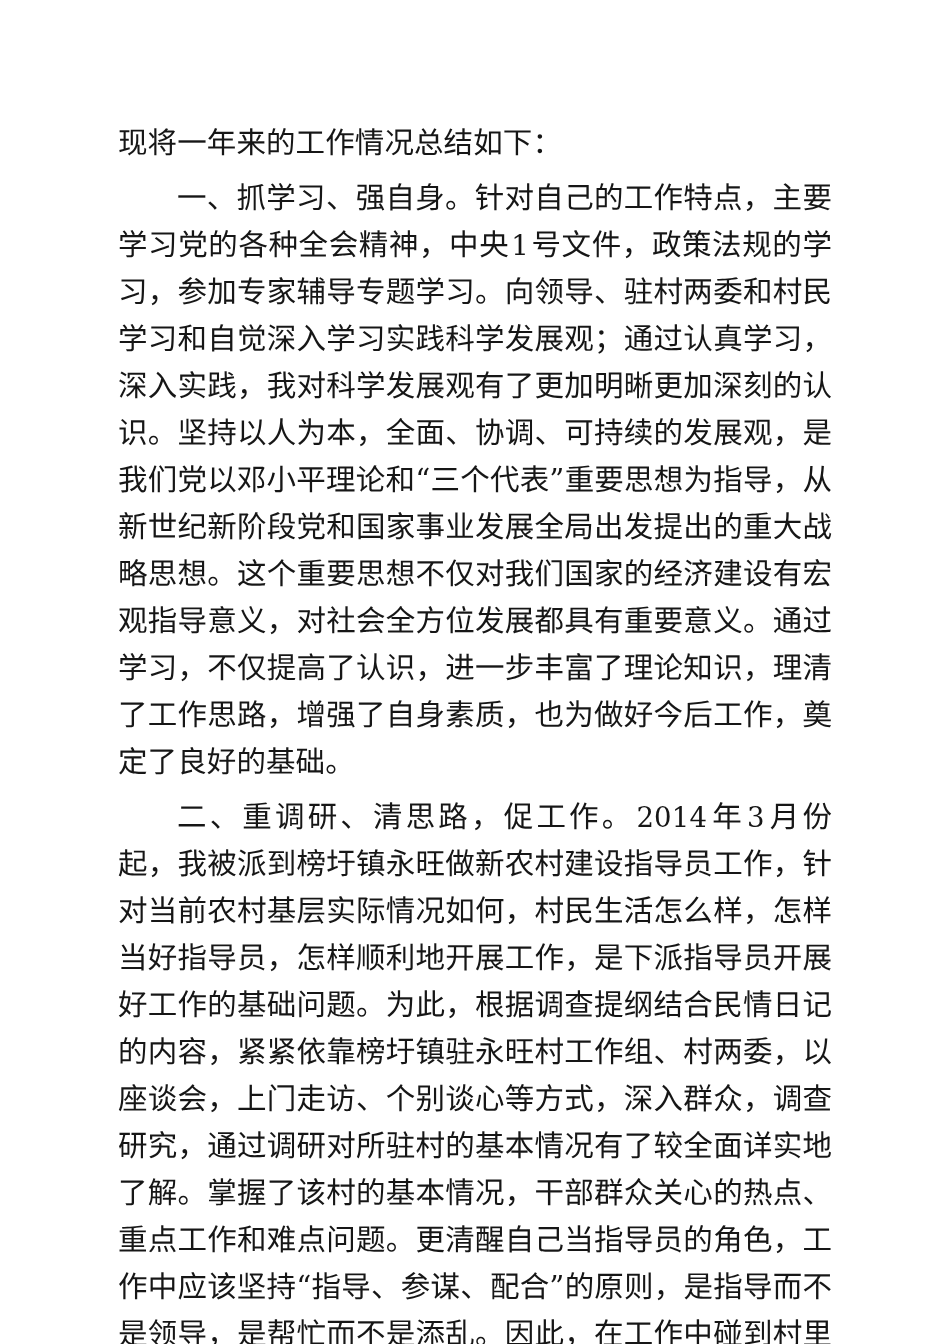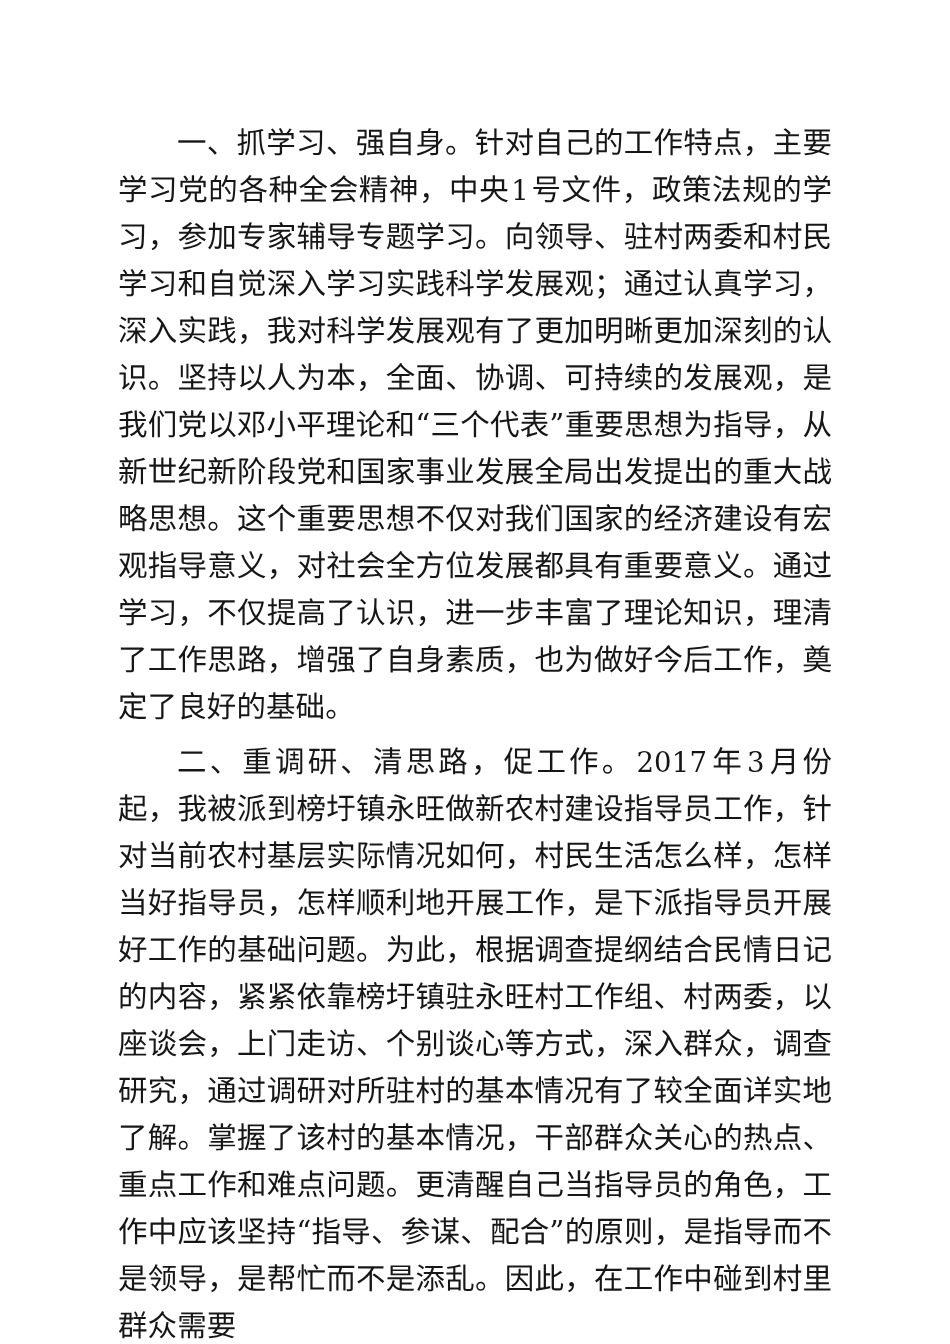--- a/index.html
+++ b/index.html
@@ -63,24 +63,27 @@
     letter-spacing: 0.2px;
   }
 </style>
 </head>
 <body>
 
 <div class="page">
 
   <div class="text-body">
 
+    <p class="para">
+      <span>现将一年来的工作情况总结如下：</span>
+    </p>
 
     <p class="para indent">
       <span>一、抓学习、强自身。针对自己的工作特点，主要学习党的各种全会精神，中央</span><span class="lat">1</span><span>号文件，政策法规的学习，参加专家辅导专题学习。向领导、驻村两委和村民学习和自觉深入学习实践科学发展观；通过认真学习，深入实践，我对科学发展观有了更加明晰更加深刻的认识。坚持以人为本，全面、协调、可持续的发展观，是我们党以邓小平理论和“三个代表”重要思想为指导，从新世纪新阶段党和国家事业发展全局出发提出的重大战略思想。这个重要思想不仅对我们国家的经济建设有宏观指导意义，对社会全方位发展都具有重要意义。通过学习，不仅提高了认识，进一步丰富了理论知识，理清了工作思路，增强了自身素质，也为做好今后工作，奠定了良好的基础。</span>
     </p>
 
     <p class="para indent">
-      <span>二、重调研、清思路，促工作。</span><span class="lat">2017</span><span>年</span><span class="lat">3</span><span>月份起，我被派到榜圩镇永旺做新农村建设指导员工作，针对当前农村基层实际情况如何，村民生活怎么样，怎样当好指导员，怎样顺利地开展工作，是下派指导员开展好工作的基础问题。为此，根据调查提纲结合民情日记的内容，紧紧依靠榜圩镇驻永旺村工作组、村两委，以座谈会，上门走访、个别谈心等方式，深入群众，调查研究，通过调研对所驻村的基本情况有了较全面详实地了解。掌握了该村的基本情况，干部群众关心的热点、重点工作和难点问题。更清醒自己当指导员的角色，工作中应该坚持“指导、参谋、配合”的原则，是指导而不是领导，是帮忙而不是添乱。因此，在工作中碰到村里群众需要</span>
+      <span>二、重调研、清思路，促工作。</span><span class="lat">2014</span><span>年</span><span class="lat">3</span><span>月份起，我被派到榜圩镇永旺做新农村建设指导员工作，针对当前农村基层实际情况如何，村民生活怎么样，怎样当好指导员，怎样顺利地开展工作，是下派指导员开展好工作的基础问题。为此，根据调查提纲结合民情日记的内容，紧紧依靠榜圩镇驻永旺村工作组、村两委，以座谈会，上门走访、个别谈心等方式，深入群众，调查研究，通过调研对所驻村的基本情况有了较全面详实地了解。掌握了该村的基本情况，干部群众关心的热点、重点工作和难点问题。更清醒自己当指导员的角色，工作中应该坚持“指导、参谋、配合”的原则，是指导而不是领导，是帮忙而不是添乱。因此，在工作中碰到村里群众需要</span>
     </p>
 
   </div>
 
 </div>
 
 </body></html>

